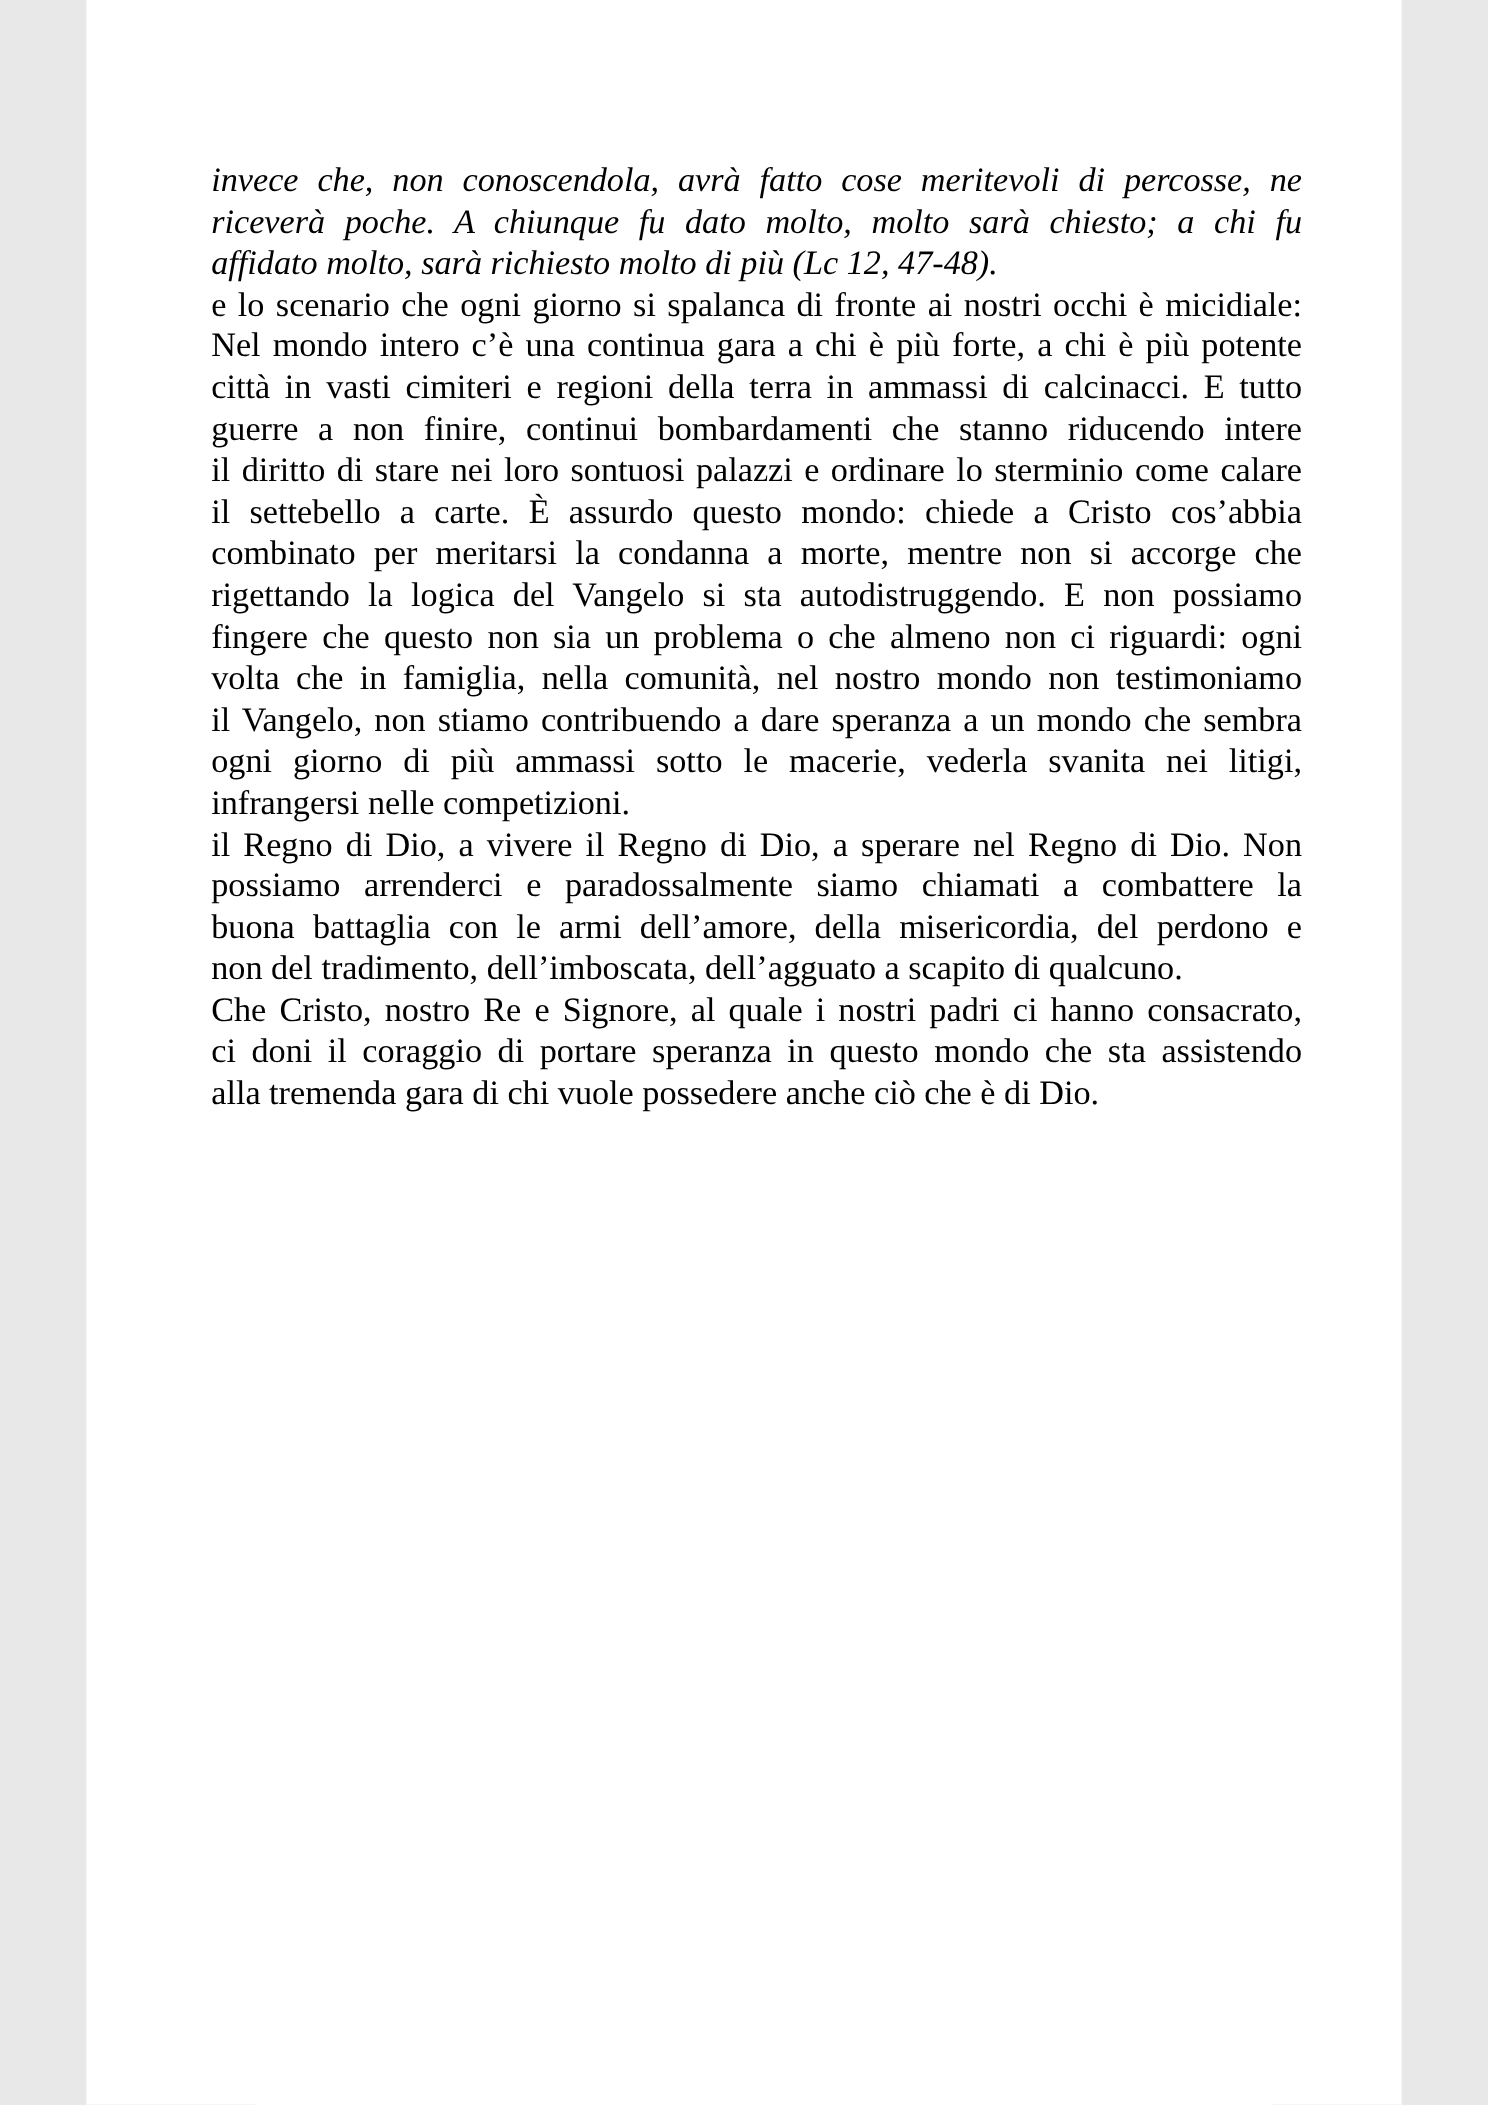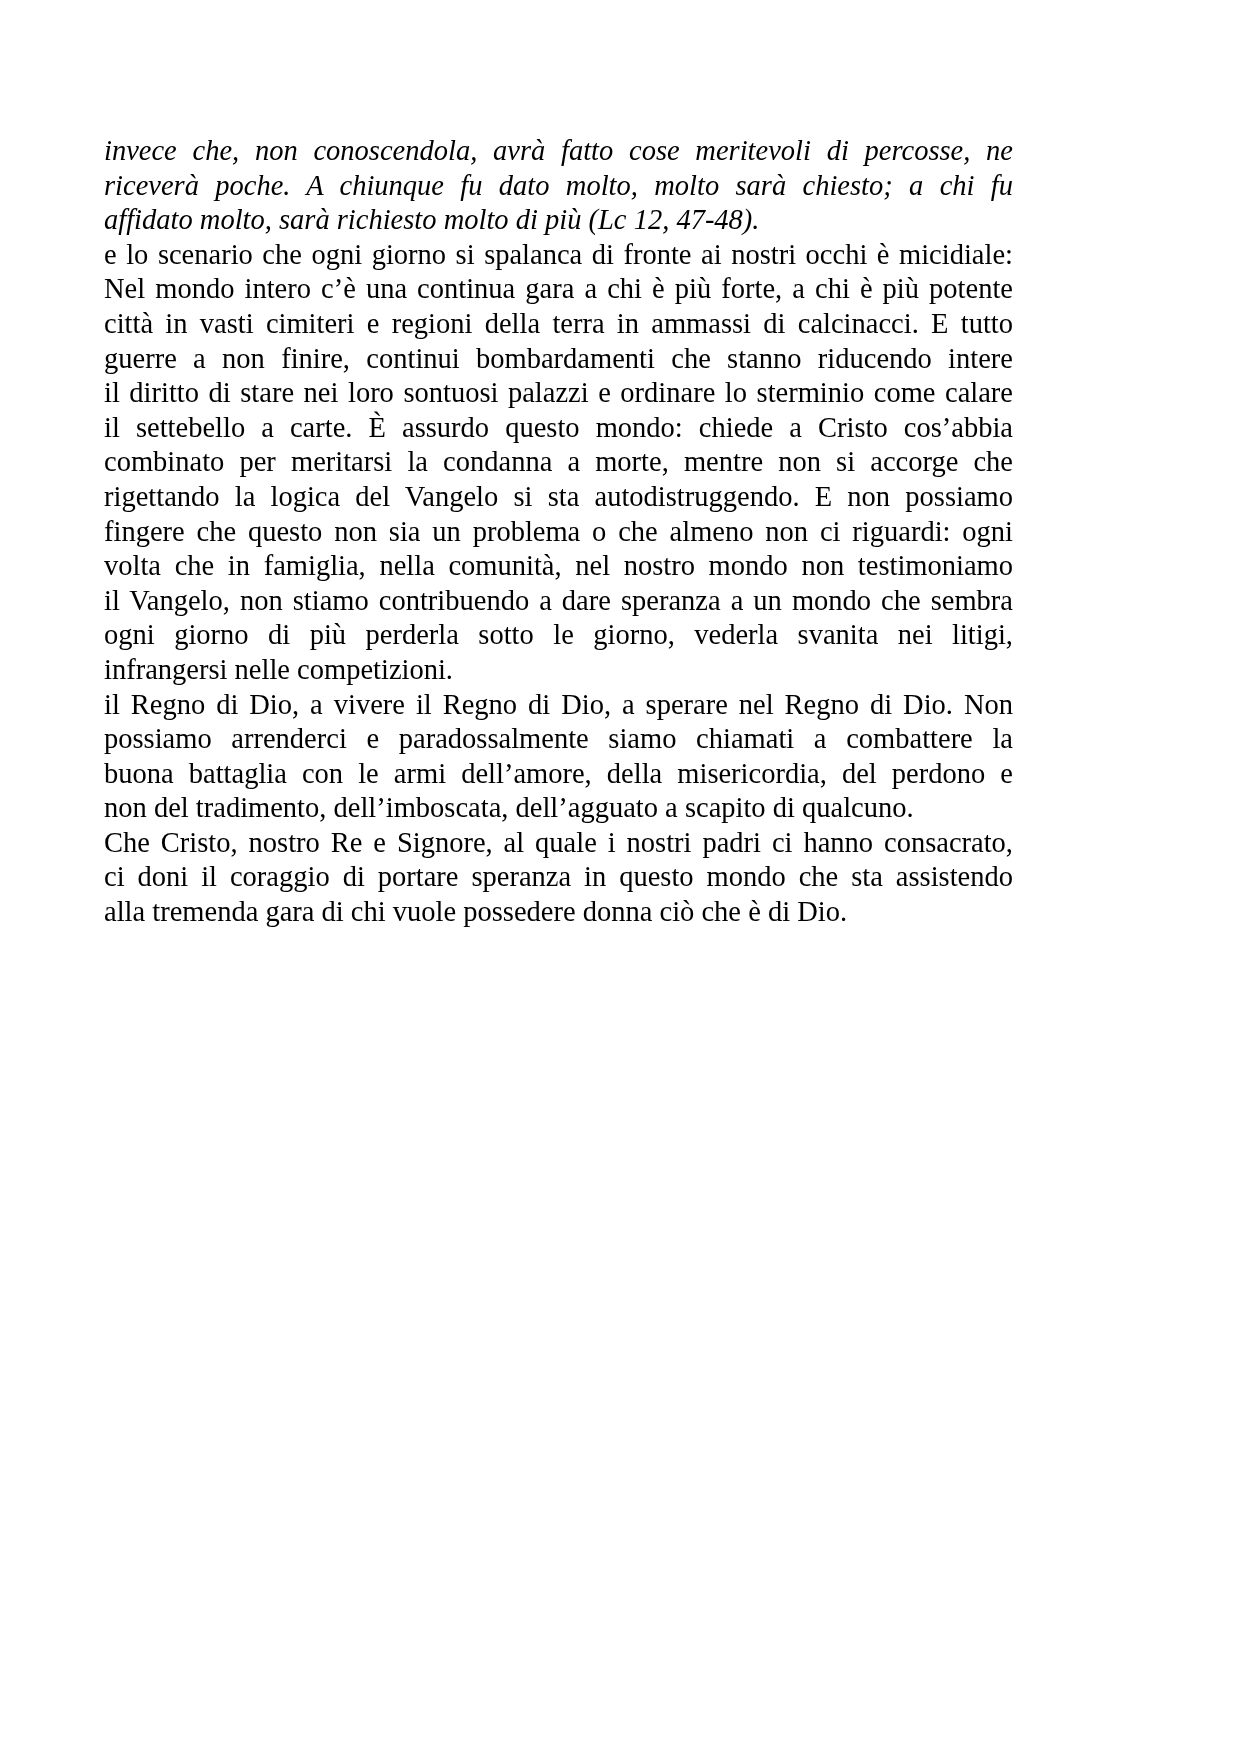--- a/index.html
+++ b/index.html
@@ -2,21 +2,21 @@
 <html><head>
 <meta charset="utf-8">
 <style>
   html, body {
     margin: 0;
     padding: 0;
     background: #e8e8e8;
   }
   .page {
     position: relative;
-    width: 1240px;
+    width: 1096px;
     height: 1754px;
     background: #ffffff;
     margin: 0 auto;
     overflow: hidden;
   }
   .text-block {
     position: absolute;
     left: 104px;
     top: 134px;
     width: 909px;
@@ -55,31 +55,31 @@
       <div class="line">Nel mondo intero c’è una continua gara a chi è più forte, a chi è più potente</div>
       <div class="line">città in vasti cimiteri e regioni della terra in ammassi di calcinacci. E tutto</div>
       <div class="line">guerre a non finire, continui bombardamenti che stanno riducendo intere</div>
       <div class="line">il diritto di stare nei loro sontuosi palazzi e ordinare lo sterminio come calare</div>
       <div class="line">il settebello a carte. È assurdo questo mondo: chiede a Cristo cos’abbia</div>
       <div class="line">combinato per meritarsi la condanna a morte, mentre non si accorge che</div>
       <div class="line">rigettando la logica del Vangelo si sta autodistruggendo. E non possiamo</div>
       <div class="line">fingere che questo non sia un problema o che almeno non ci riguardi: ogni</div>
       <div class="line">volta che in famiglia, nella comunità, nel nostro mondo non testimoniamo</div>
       <div class="line">il Vangelo, non stiamo contribuendo a dare speranza a un mondo che sembra</div>
-      <div class="line">ogni giorno di più perderla sotto le giorno, vederla svanita nei litigi,</div>
+      <div class="line">ogni giorno di più ammassi sotto le macerie, vederla svanita nei litigi,</div>
       <div class="line last">infrangersi nelle competizioni.</div>
     </div>
 
     <div class="para">
       <div class="line">il Regno di Dio, a vivere il Regno di Dio, a sperare nel Regno di Dio. Non</div>
       <div class="line">possiamo arrenderci e paradossalmente siamo chiamati a combattere la</div>
       <div class="line">buona battaglia con le armi dell’amore, della misericordia, del perdono e</div>
       <div class="line last">non del tradimento, dell’imboscata, dell’agguato a scapito di qualcuno.</div>
     </div>
 
     <div class="para">
       <div class="line">Che Cristo, nostro Re e Signore, al quale i nostri padri ci hanno consacrato,</div>
       <div class="line">ci doni il coraggio di portare speranza in questo mondo che sta assistendo</div>
-      <div class="line last">alla tremenda gara di chi vuole possedere donna ciò che è di Dio.</div>
+      <div class="line last">alla tremenda gara di chi vuole possedere anche ciò che è di Dio.</div>
     </div>
 
   </div>
 </div>
 
 </body></html>

